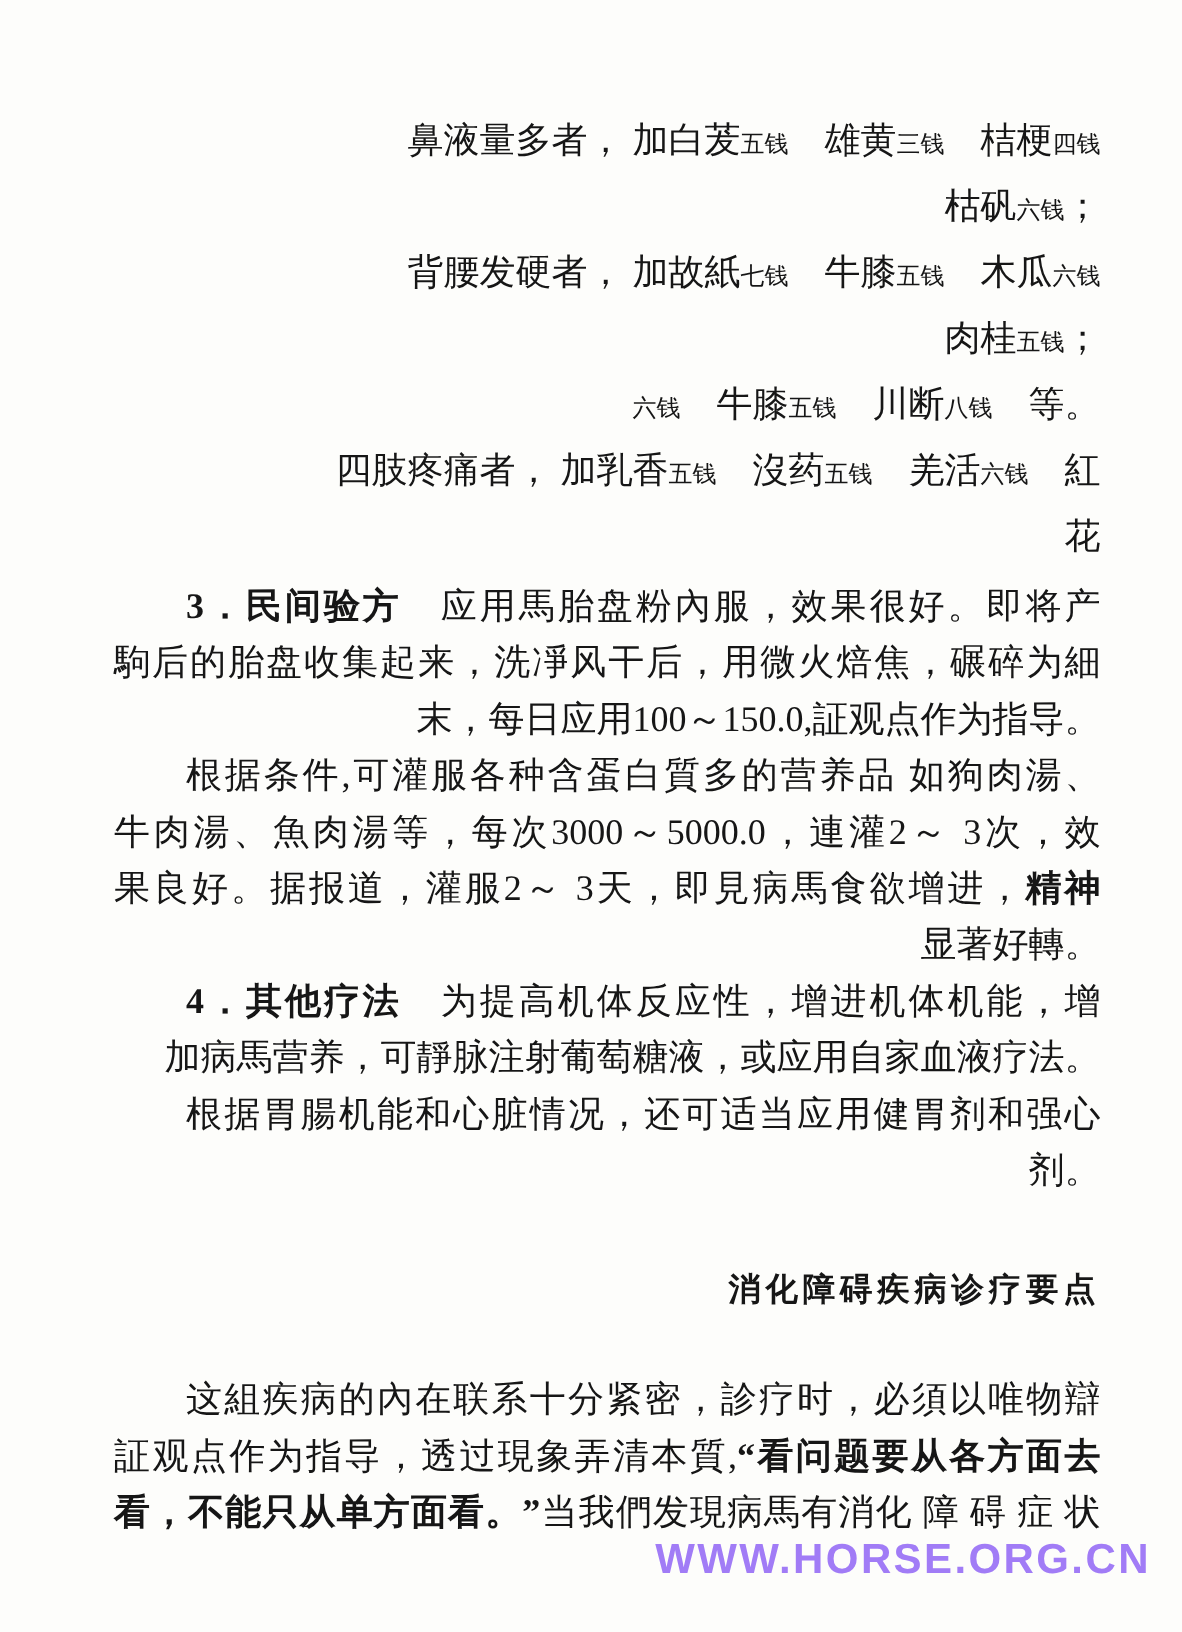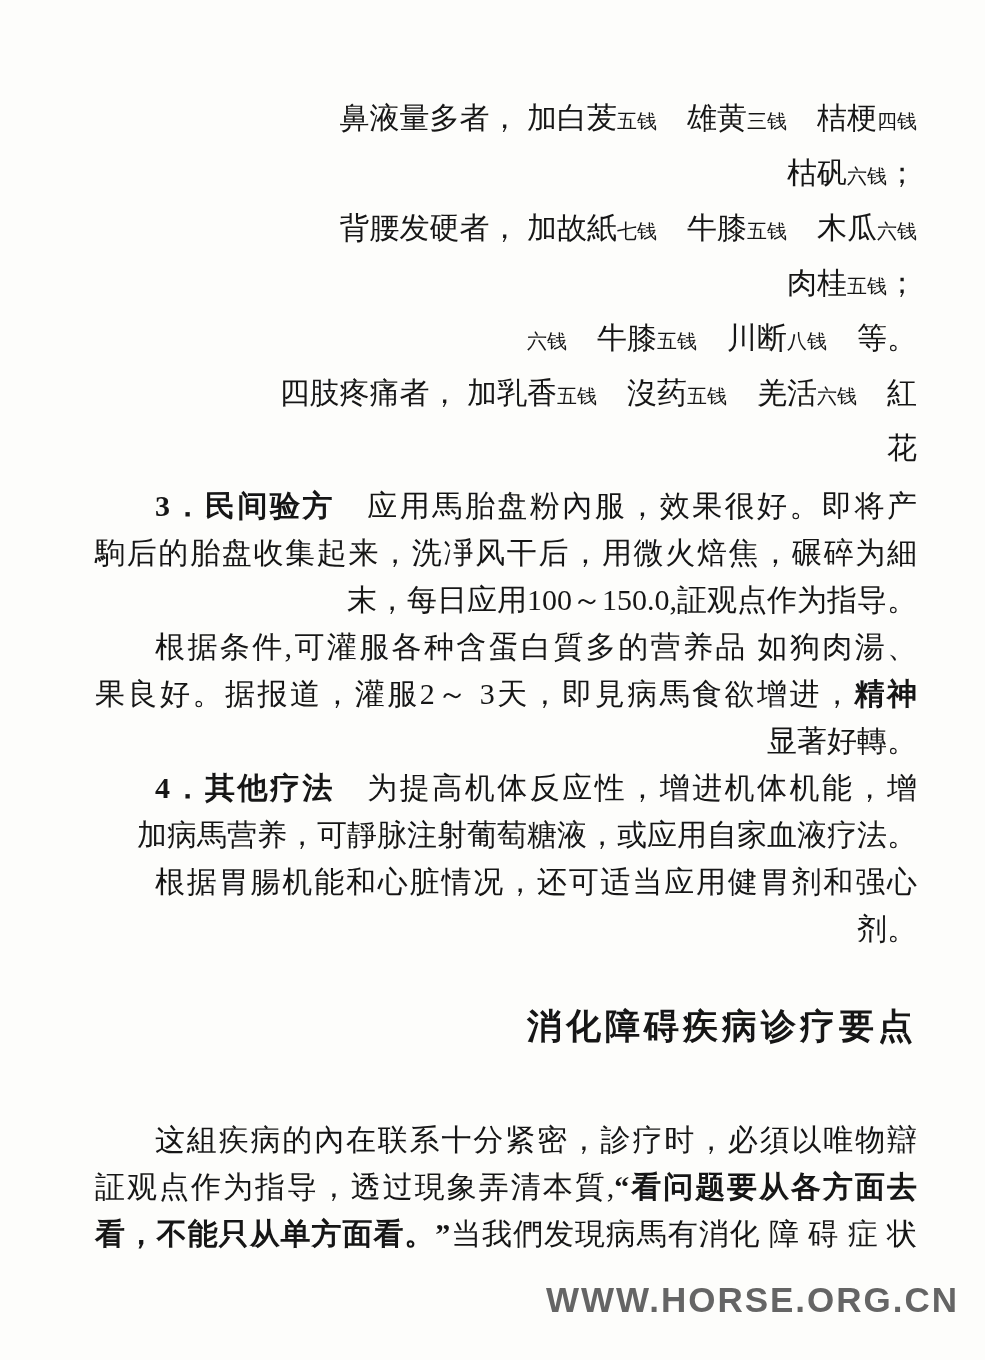--- a/index.html
+++ b/index.html
@@ -18,21 +18,21 @@
   }
   .watermark {
     position: absolute;
     left: 546px;
     top: 1280px;
     z-index: 0;
     font-family: "Liberation Sans", "DejaVu Sans", sans-serif;
     font-size: 35px;
     font-weight: bold;
     letter-spacing: 2px;
-    color: #404040;
+    color: #8b5cf6;
     opacity: 0.8;
     white-space: nowrap;
   }
   .content {
     position: relative;
     z-index: 1;
     padding: 92px 68px 0 95px; 
   }
   .block { margin: 0; }
   .herb {
@@ -48,26 +48,26 @@
   .line {
     white-space: pre-wrap;
     text-align: right;
   }
   .para .line.first { text-indent: 2em; }
   .para .line.fill {
     text-align: justify;
     text-align-last: justify;
   }
   .heading {
-    font-size: 35px;
+    font-size: 27px;
     font-weight: bold;
     text-align: center;
     letter-spacing: 4px;
     margin-top: 50px;
-    margin-bottom: 64px;
+    margin-bottom: 44px;
     line-height: 50px;
   }
   .small {
     font-size: 20px;
   }
   .bold { font-weight: bold; }
 </style>
 </head>
 <body>
 
@@ -82,20 +82,21 @@
         <div class="line"><span class="small">六钱</span><span>　牛膝</span><span class="small">五钱</span><span>　川断</span><span class="small">八钱</span><span>　等。</span></div>
         <div class="line"><span>四肢疼痛者， 加乳香</span><span class="small">五钱</span><span>　沒药</span><span class="small">五钱</span><span>　羌活</span><span class="small">六钱</span><span>　紅花</span></div>
       </div>
       <div class="block para">
         <div class="line first fill"><span class="bold">3．民间验方</span><span>　应用馬胎盘粉內服，效果很好。即将产</span></div>
         <div class="line fill"><span>駒后的胎盘收集起来，洗凈风干后，用微火焙焦，碾碎为細</span></div>
         <div class="line"><span>末，每日应用100～150.0,証观点作为指导。</span></div>
       </div>
       <div class="block para">
         <div class="line first fill"><span>根据条件,可灌服各种含蛋白質多的营养品 如狗肉湯、</span></div>
+        <div class="line fill"><span>牛肉湯、魚肉湯等，每次3000～5000.0，連灌2～ 3次，效</span></div>
         <div class="line fill"><span>果良好。据报道，灌服2～ 3天，即見病馬食欲增进，</span><span class="bold">精神</span></div>
         <div class="line"><span>显著好轉。</span></div>
       </div>
       <div class="block para">
         <div class="line first fill"><span class="bold">4．其他疗法</span><span>　为提高机体反应性，增进机体机能，增</span></div>
         <div class="line"><span>加病馬营养，可靜脉注射葡萄糖液，或应用自家血液疗法。</span></div>
       </div>
       <div class="block para">
         <div class="line first fill"><span>根据胃腸机能和心脏情况，还可适当应用健胃剂和强心</span></div>
         <div class="line"><span>剂。</span></div>

